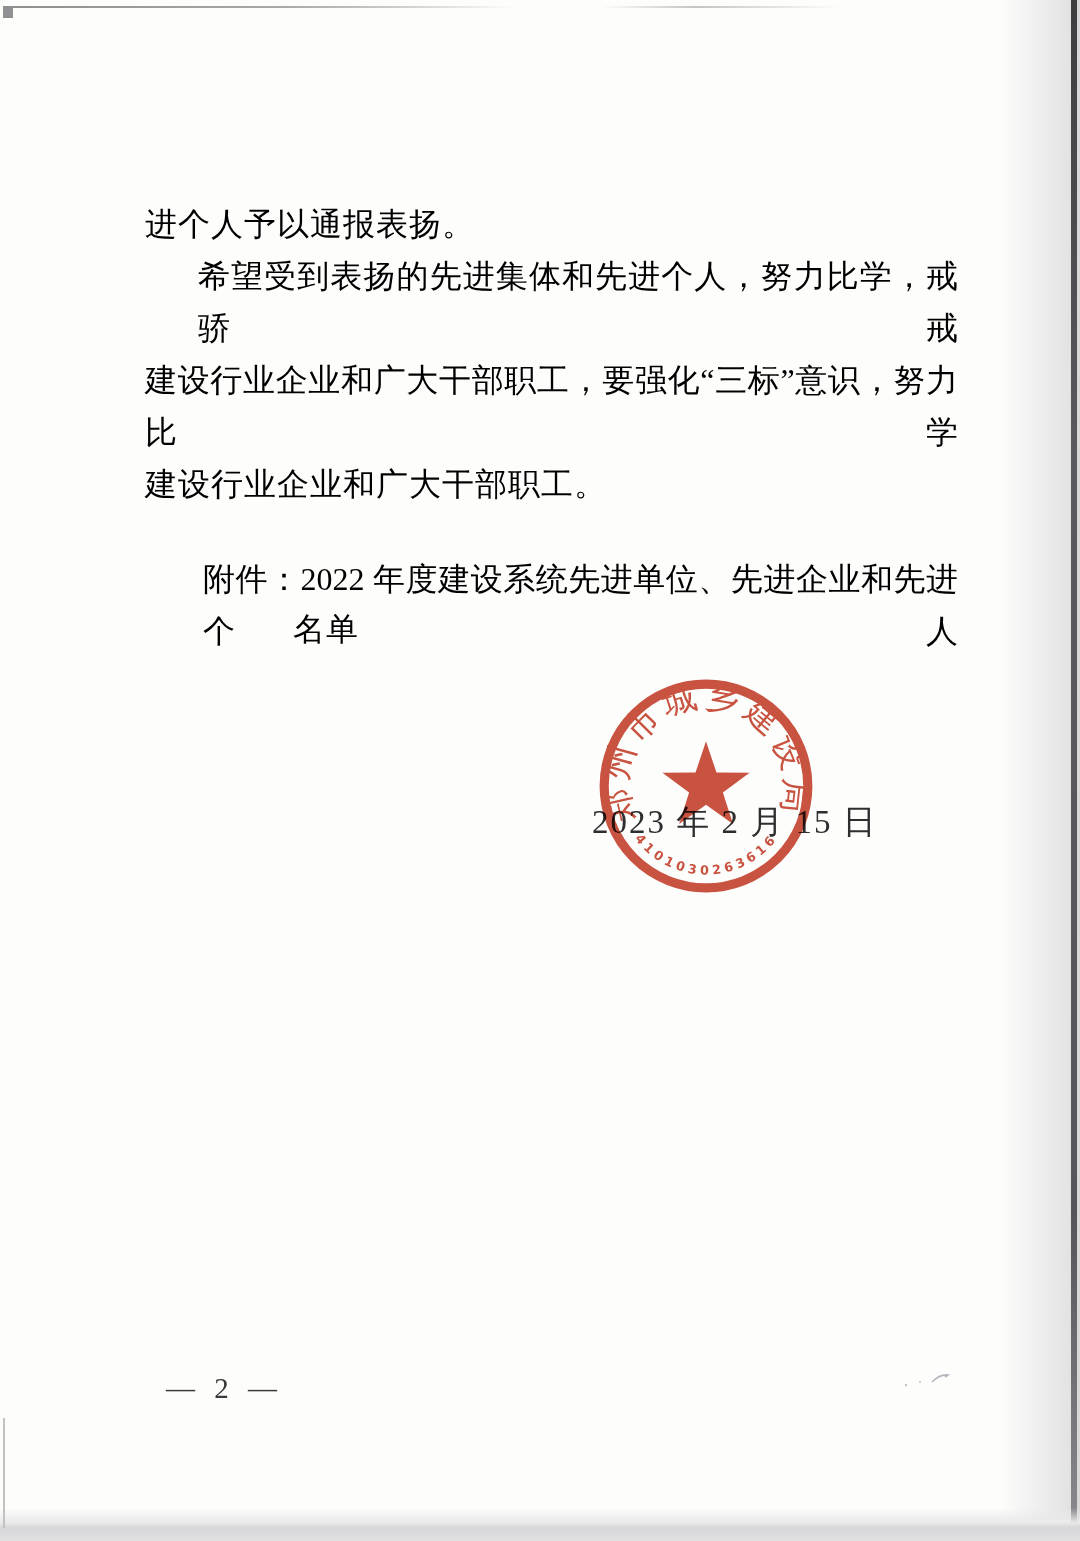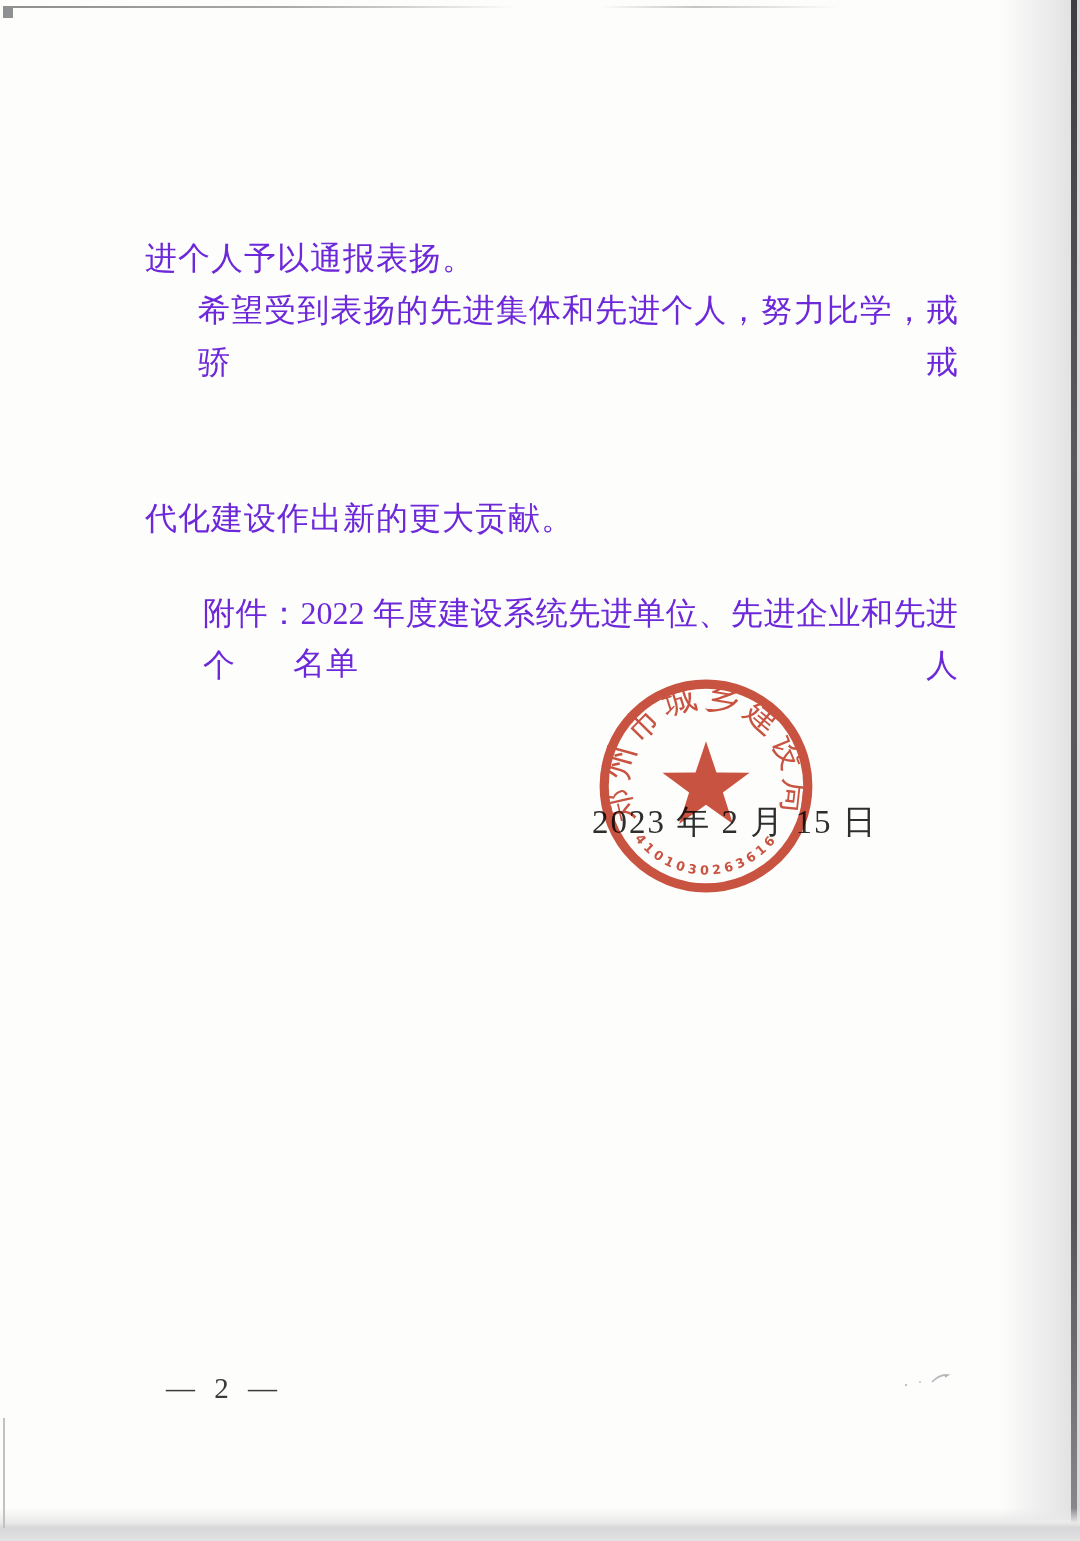--- a/index.html
+++ b/index.html
@@ -19,22 +19,22 @@
   .right-soft-shadow{position:absolute;left:1000px;top:0;width:72px;height:1520px;
     background:linear-gradient(to right,rgba(130,130,135,0),rgba(130,130,135,0.22));}
   .right-edge-line{position:absolute;left:1071px;top:0px;width:6px;height:1524px;
     background:linear-gradient(to bottom,#3f3f42,#5a5a5e 30%,#55555a 80%,#8a8a8e);}
   .right-outer{position:absolute;left:1077px;top:0;width:3px;height:1541px;background:#d8d8d8;}
   .bottom-edge{position:absolute;left:0;top:1508px;width:1080px;height:33px;
     background:linear-gradient(to bottom,rgba(255,255,255,0),#e9e9e9 45%,#d7d7d9 60%,#e2e2e3);}
   .left-edge-line{position:absolute;left:3px;top:1418px;width:2px;height:110px;background:#c2c2c2;}
   
   .docline{
-    position:absolute;color:#6d28d9;font-size:32px;line-height:52px;height:52px;
-    white-space:nowrap;letter-spacing:1px;margin-top:34px;
+    position:absolute;color:#000000;font-size:32px;line-height:52px;height:52px;
+    white-space:nowrap;letter-spacing:1px;
   }
   .jline{
     white-space:normal;text-align:justify;text-align-last:justify;letter-spacing:0;
   }
   .date-line{
     position:absolute;left:592px;top:800px;font-size:33px;color:#2e2e2e;
     letter-spacing:2px;z-index:1;white-space:nowrap;
   }
   .page-number{
     position:absolute;left:166px;top:1372px;font-size:29px;color:#3a3a3a;
@@ -56,21 +56,22 @@
   <div class="top-line-faint"></div>
   <div class="corner-square"></div>
   <div class="right-soft-shadow"></div>
   <div class="right-edge-line"></div>
   <div class="right-outer"></div>
   <div class="bottom-edge"></div>
   <div class="left-edge-line"></div>
 
   <div class="docline" style="left:145px;top:198px;">进个人予以通报表扬。</div>
   <div class="docline jline" style="left:198px;top:250px;width:760px;">希望受到表扬的先进集体和先进个人，努力比学，戒骄戒</div>
-  <div class="docline" style="left:145px;top:458px;">代化建设作出新的更大贡献。</div>
+  <div class="docline jline" style="left:145px;top:354px;width:813px;">建设行业企业和广大干部职工，要强化“三标”意识，努力比学</div>
+  <div class="docline" style="left:145px;top:458px;">建设行业企业和广大干部职工。</div>
 
   <div class="docline jline" style="left:203px;top:553px;width:755px;">附件：2022 年度建设系统先进单位、先进企业和先进个人</div>
   <div class="docline" style="left:293px;top:603px;">名单</div>
 
   <div class="date-line">2023 年 2 月 15 日</div>
 
   <div class="stamp-wrap">
     <svg viewBox="0 0 220 220" width="224" height="224">
       <circle cx="110" cy="110" r="100" fill="none" stroke="#c5402c" stroke-width="9"></circle>
       <polygon fill="#c5402c" points="110,66 120.3,96.8 152.8,97.1 126.6,116.4 136.5,147.4 110,128.5 83.6,147.4 93.4,116.4 67.2,97.1 99.7,96.8"></polygon>

